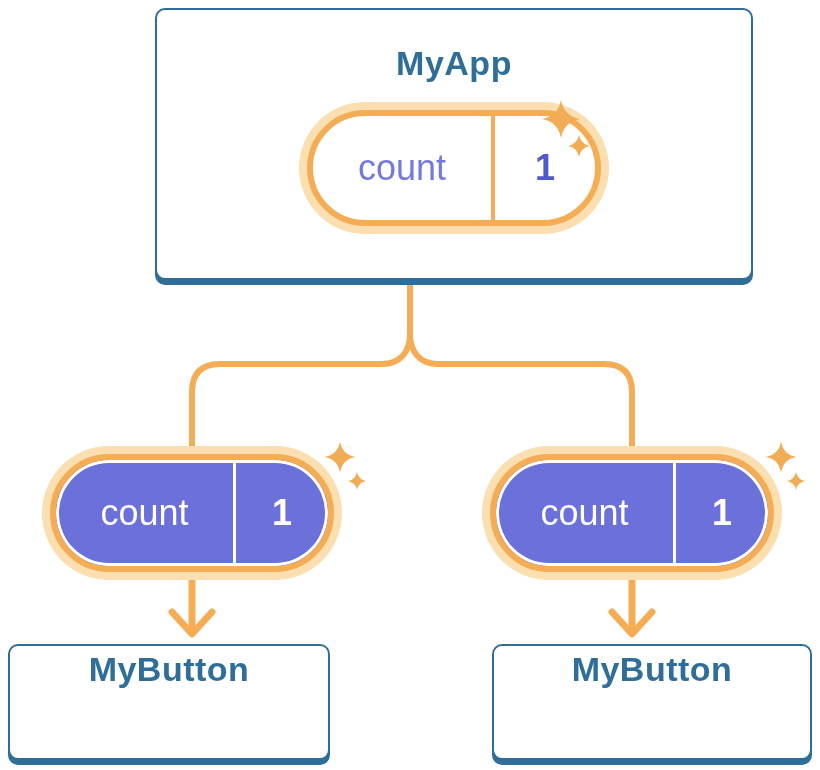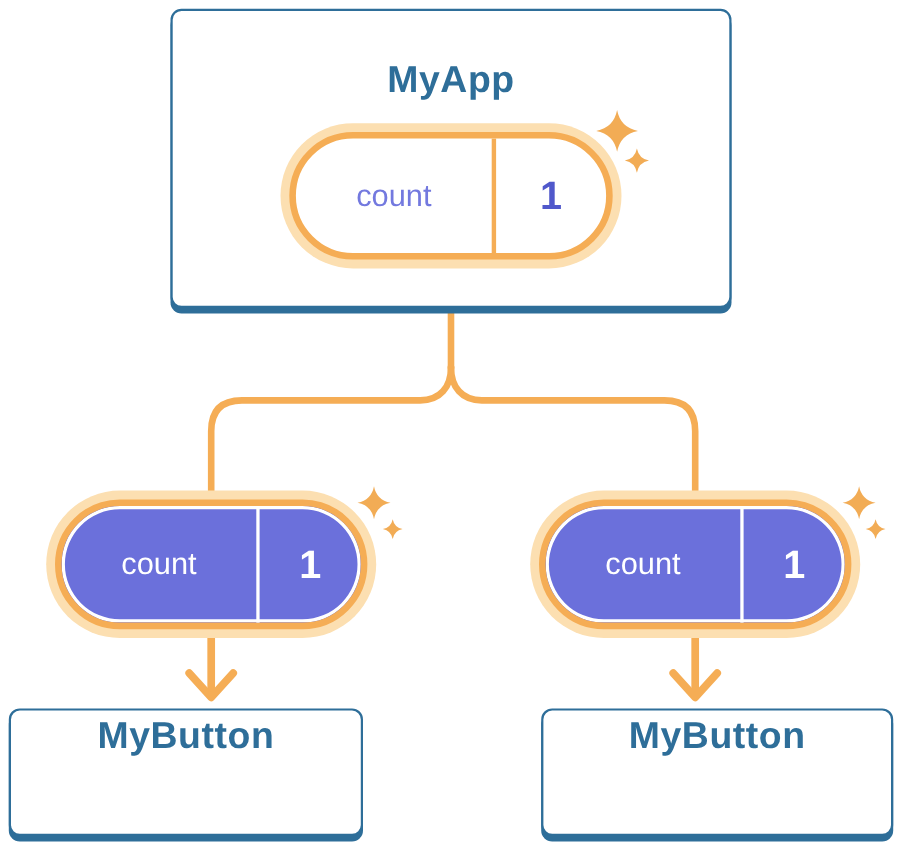--- a/index.html
+++ b/index.html
@@ -31,22 +31,22 @@
     border-radius: 10px;
     box-shadow: 0 5px 0 0 #2E6E99;
     box-sizing: border-box;
     z-index: 2;
     display: flex;
     flex-direction: column;
     align-items: center;
   }
   #root-card {
     left: 155px; top: 8px;
-    width: 510px; height: 272px;
-    padding-top: 40px;
+    width: 598px; height: 272px;
+    padding-top: 30px;
   }
   .node-title {
     color: #2E6E99;
     font-size: 34px;
     font-weight: 600;
     line-height: 46px;
     letter-spacing: 0.5px;
   }
   #root-card .node-title { margin-bottom: 24px; }
 
@@ -76,21 +76,21 @@
     box-shadow: 0 0 0 8px #FCDFB1, inset 0 0 0 3px #ffffff;
   }
   #pill-left  { left: 50px;  top: 454px; }
   #pill-right { left: 490px; top: 454px; }
 
   .pill-name {
     flex: 1;
     display: flex;
     align-items: center;
     justify-content: center;
-    font-size: 28px;
+    font-size: 36px;
   }
   .pill-value {
     display: flex;
     align-items: center;
     justify-content: center;
     font-size: 36px;
     font-weight: 700;
   }
   .state-pill.light .pill-name   { color: #7379DF; }
   .state-pill.light .pill-value  { width: 100px; border-left: 4px solid #F5AD55; color: #5058CB; }

